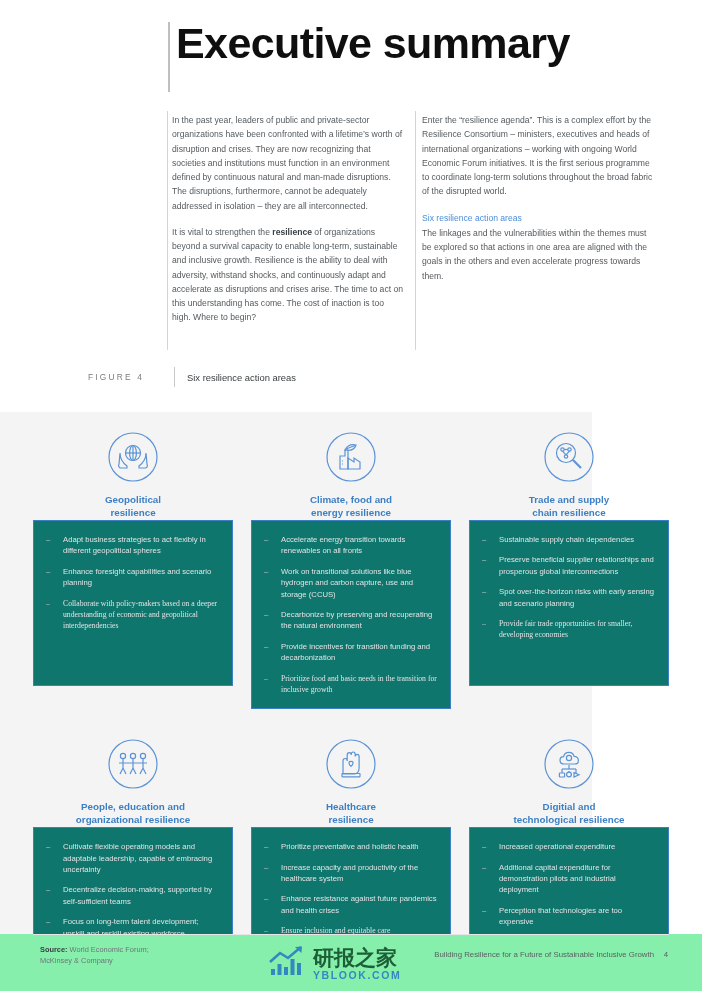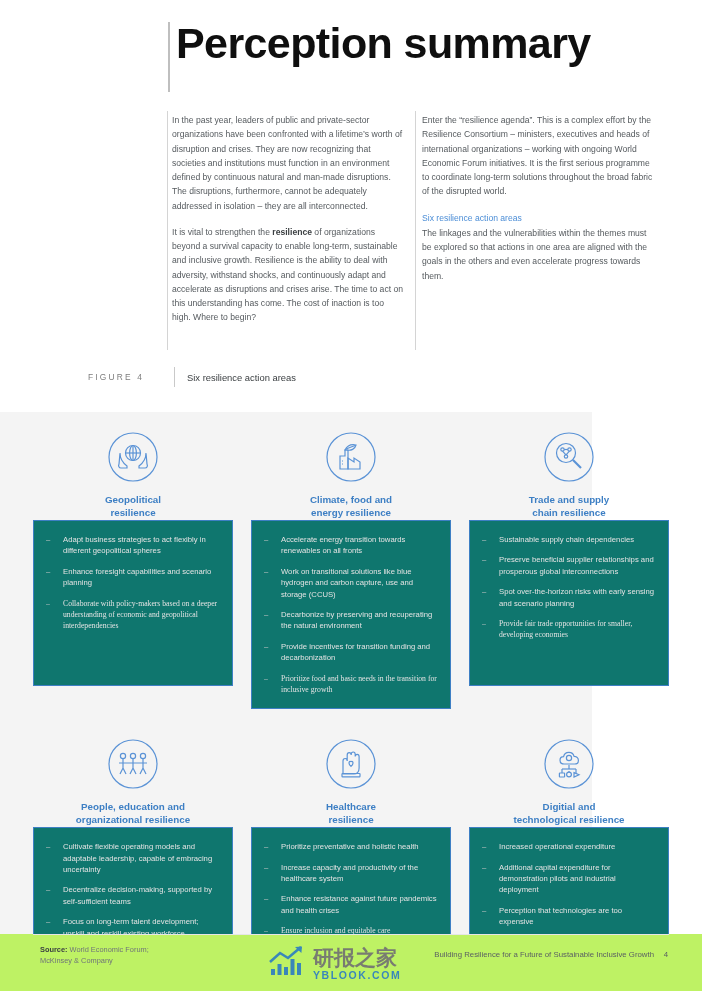--- a/index.html
+++ b/index.html
@@ -71,21 +71,21 @@
   ul.bullets li{
     position:relative; padding-left:20px; margin-bottom:9px;
     font-size:7.7px; line-height:1.48; color:#e3e3e3;
   }
   ul.bullets li:last-child{ margin-bottom:0;font-family:Liberation Serif, serif; }
   ul.bullets li::before{
     content:"\2013"; position:absolute; left:3px; top:0; color:#c9c9c9;
   }
 
   
-  #footer{ position:absolute; left:0; top:934px; width:702px; height:57px; background:#bef264; }
+  #footer{ position:absolute; left:0; top:934px; width:702px; height:57px; background:#86efac; }
   #footer-rule{ position:absolute; left:33px; top:0px; width:636px; height:1px; background:#e6e6e6; }
   #source{
     position:absolute; left:40px; top:10px; width:230px;
     font-size:7.4px; line-height:1.55; color:#6f7479;
   }
   #source b{ color:#3c4043; font-weight:bold; }
   #footer-doc{
     position:absolute; left:270px; top:16px; width:384px; text-align:right;
     font-size:7.8px; color:#5a5f63;
   }
@@ -94,30 +94,30 @@
     font-size:7.8px; color:#5a5f63;
   }
 
   
   #watermark{
     position:absolute; left:268px; top:941px; width:180px; height:46px;
     display:flex; align-items:center; gap:5px; opacity:0.92;
   }
   #wm-logo{ width:40px; height:38px; flex:0 0 auto; }
   #wm-text{ display:flex; flex-direction:column; line-height:1; }
-  #wm-cn{ font-size:21px; font-weight:bold; color:#737373; letter-spacing:0px; }
+  #wm-cn{ font-size:21px; font-weight:bold; color:#14532d; letter-spacing:0px; }
   #wm-en{ font-size:10.5px; font-weight:bold; color:#2f7fc1; letter-spacing:1.6px; margin-top:2px; }
 </style>
 </head>
 <body>
 
 <div id="top-zone">
 
   <div id="title-rule"></div>
-  <div id="page-title">Perception summary</div>
+  <div id="page-title">Executive summary</div>
 
   <div class="col-rule" id="rule-left"></div>
   <div class="col-rule" id="rule-right"></div>
 
   <div class="textcol" id="col-a">
     <p>In the past year, leaders of public and private-sector organizations have been confronted with a lifetime’s worth of disruption and crises. They are now recognizing that societies and institutions must function in an environment defined by continuous natural and man-made disruptions. The disruptions, furthermore, cannot be adequately addressed in isolation – they are all interconnected.</p>
     <p><span>It is vital to strengthen the </span><b>resilience</b><span> of organizations beyond a survival capacity to enable long-term, sustainable and inclusive growth. Resilience is the ability to deal with adversity, withstand shocks, and continuously adapt and accelerate as disruptions and crises arise. The time to act on this understanding has come. The cost of inaction is too high. Where to begin?</span></p>
   </div>
 
   <div class="textcol" id="col-b">

